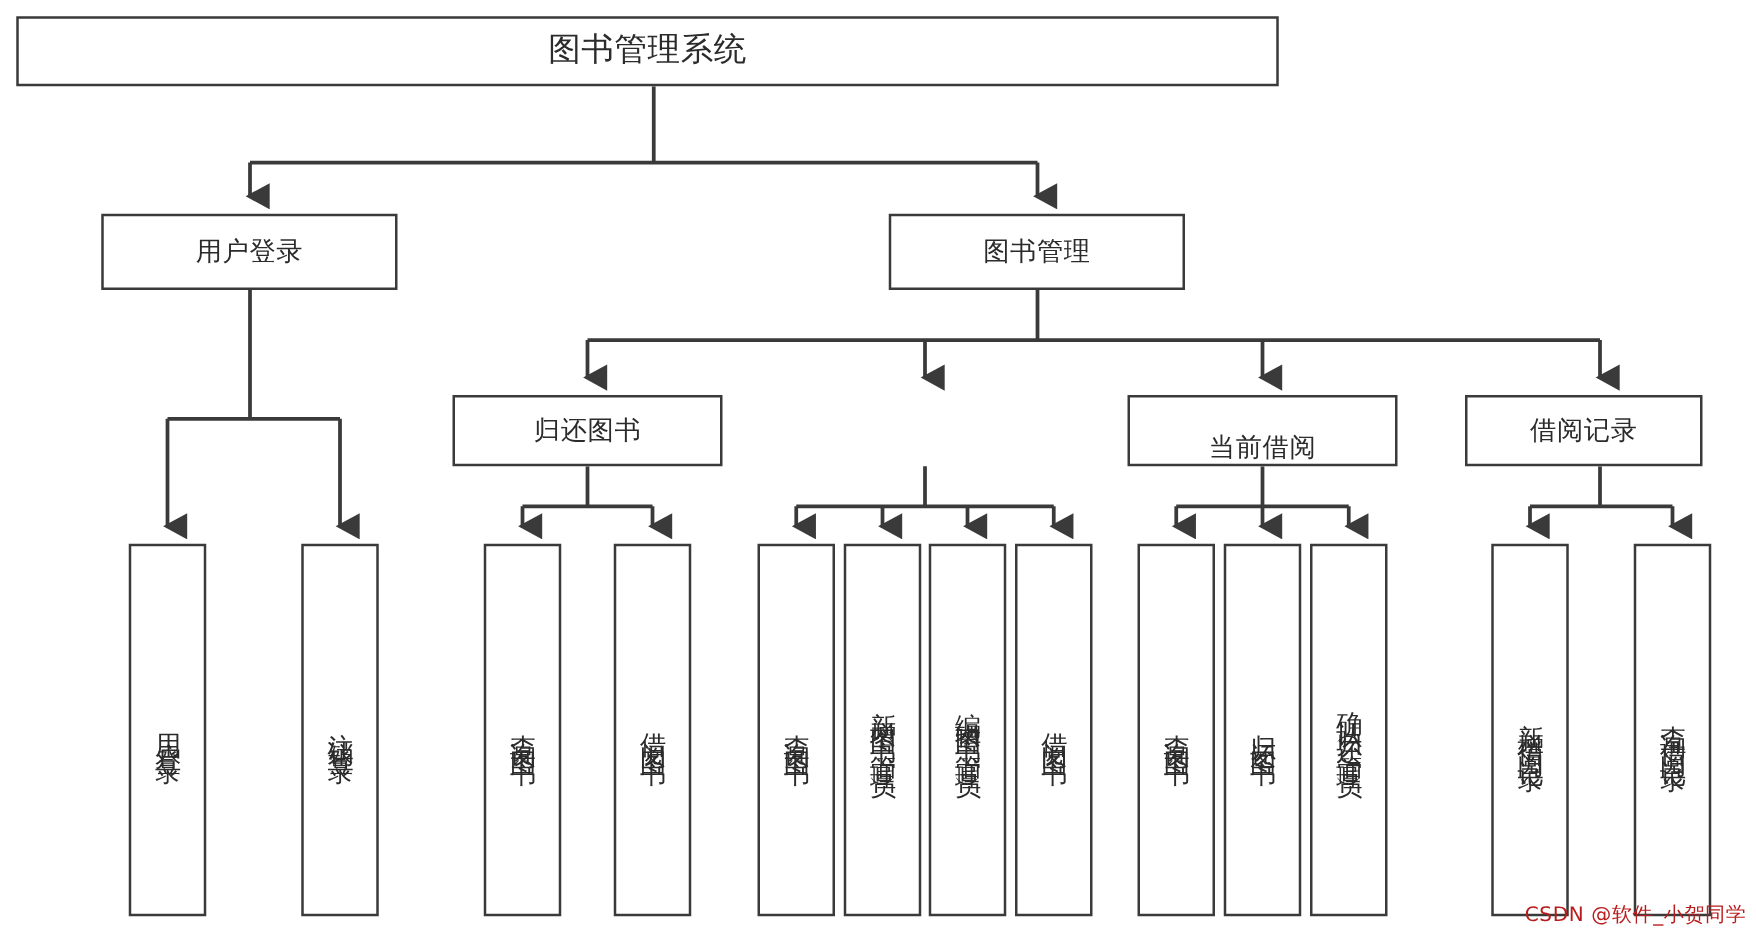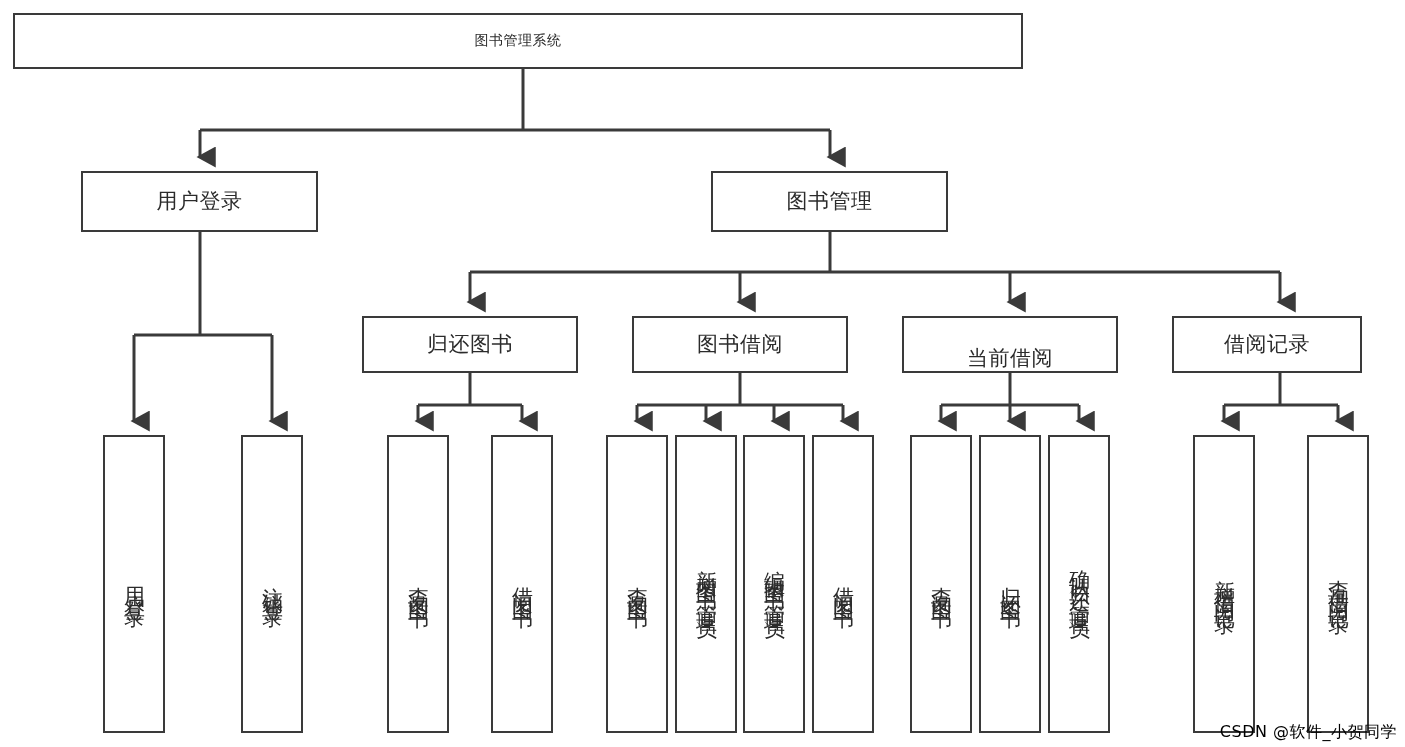--- a/index.html
+++ b/index.html
@@ -43,42 +43,42 @@
     line-height: 1.12;
     letter-spacing: 0.5px;
     white-space: nowrap;
   }
   
   .node.horiz .label {
     font-size: 21px;
     text-align: center;
   }
   .node.root .label {
-    font-size: 14px;
+    font-size: 26px;
   }
   
   .node.vert {
     align-items: center;
     justify-content: center;
   }
   .node.vert .label {
     writing-mode: vertical-rl;
     text-orientation: upright;
     font-size: 21px;
     letter-spacing: 7px;
     line-height: 1;
     text-align: center;
     max-height: 100%;
   }
   #watermark {
     position: absolute;
     right: 8px;
     bottom: 4px;
     font-size: 16px;
-    color: #000000;
+    color: #b91c1c;
     white-space: nowrap;
     letter-spacing: 0.5px;
   }
 </style>
 </head>
 <body>
 
 <div id="diagram-root">
 
   <svg id="edge-layer" viewBox="0 0 1405 747" xmlns="http://www.w3.org/2000/svg">
@@ -138,23 +138,20 @@
   <div class="node horiz" style="left:81px; top:171px; width:237px; height:61px;">
     <span class="label">用户登录</span>
   </div>
   <div class="node horiz" style="left:711px; top:171px; width:237px; height:61px;">
     <span class="label">图书管理</span>
   </div>
 
   <div class="node horiz" style="left:362px; top:316px; width:216px; height:57px;">
     <span class="label">归还图书</span>
   </div>
-  <div class="node horiz" style="left:632px; top:316px; width:216px; height:57px;">
-    <span class="label">图书借阅</span>
-  </div>
   <div class="node horiz" style="left:902px; top:316px; width:216px; height:57px;align-items:flex-end;">
     <span class="label">当前借阅</span>
   </div>
   <div class="node horiz" style="left:1172px; top:316px; width:190px; height:57px;">
     <span class="label">借阅记录</span>
   </div>
 
   <div class="node vert" style="left:103px; top:435px; width:62px; height:298px;">
     <span class="label">用户登录</span>
   </div>

